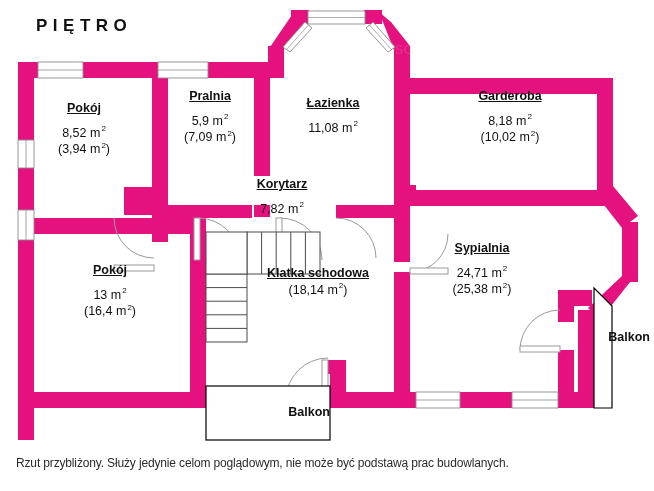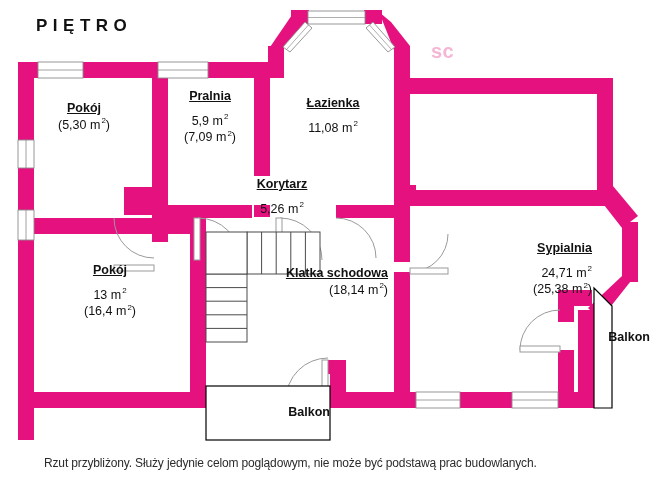--- a/index.html
+++ b/index.html
@@ -83,32 +83,30 @@
     pointer-events: none;
   }
   #disclaimer {
     position: absolute;
     left: 16px;
     top: 456px;
     font-size: 12px;
     color: #2b2b2b;
     white-space: nowrap;
     letter-spacing: -0.15px;
-    margin-left: 28px;
   }
   #watermark {
     position: absolute;
     left: 395px;
     top: 40px;
-    font-size: 20px;
-    font-weight: bold;
+    font-size: 16px;
+    font-weight: normal;
     color: rgba(233, 90, 160, 0.45);
     letter-spacing: 0.5px;
     pointer-events: none;
-    padding-left: 36px;
   }
 </style>
 </head>
 <body>
 
 <div id="plan-root">
 
   <div id="floorplan-title">PIĘTRO</div>
 
   <svg id="plan-canvas" viewBox="0 0 654 491" xmlns="http://www.w3.org/2000/svg">
@@ -286,52 +284,58 @@
     </g>
 
     <g fill="#ffffff" stroke="#000000" stroke-width="1.2">
       <rect x="206" y="386" width="124" height="54"></rect>
       <polygon points="594,320 594,288 612,306 612,408 594,408"></polygon>
     </g>
   </svg>
 
   <div class="room-label" style="left:24px; top:100px; width:120px;">
     <span class="rname">Pokój</span>
-    <span class="rarea2"><span>(5,30 m</span><sup>2</sup>)</span>
+    <span class="rarea"><span>8,52 m</span><sup>2</sup></span>
+    <span class="rarea2"><span>(3,94 m</span><sup>2</sup>)</span>
   </div>
 
   <div class="room-label" style="left:150px; top:88px; width:120px;">
     <span class="rname">Pralnia</span>
     <span class="rarea"><span>5,9 m</span><sup>2</sup></span>
     <span class="rarea2"><span>(7,09 m</span><sup>2</sup>)</span>
   </div>
 
   <div class="room-label" style="left:278px; top:95px; width:110px;">
     <span class="rname">Łazienka</span>
     <span class="rarea"><span>11,08 m</span><sup>2</sup></span>
   </div>
 
+  <div class="room-label" style="left:440px; top:88px; width:140px;">
+    <span class="rname">Garderoba</span>
+    <span class="rarea"><span>8,18 m</span><sup>2</sup></span>
+    <span class="rarea2"><span>(10,02 m</span><sup>2</sup>)</span>
+  </div>
 
   <div class="room-label" style="left:222px; top:176px; width:120px;">
     <span class="rname">Korytarz</span>
-    <span class="rarea"><span>5,26 m</span><sup>2</sup></span>
+    <span class="rarea"><span>7,82 m</span><sup>2</sup></span>
   </div>
 
   <div class="room-label" style="left:50px; top:262px; width:120px;">
     <span class="rname">Pokój</span>
     <span class="rarea"><span>13 m</span><sup>2</sup></span>
     <span class="rarea2"><span>(16,4 m</span><sup>2</sup>)</span>
   </div>
 
-  <div class="room-label" style="left:248px; top:265px; width:140px;text-align:right;">
+  <div class="room-label" style="left:248px; top:265px; width:140px;">
     <span class="rname">Klatka schodowa</span>
     <span class="rarea2"><span>(18,14 m</span><sup>2</sup>)</span>
   </div>
 
-  <div class="room-label" style="left:464px; top:240px; width:128px;text-align:right;">
+  <div class="room-label" style="left:418px; top:240px; width:128px;">
     <span class="rname">Sypialnia</span>
     <span class="rarea"><span>24,71 m</span><sup>2</sup></span>
     <span class="rarea2"><span>(25,38 m</span><sup>2</sup>)</span>
   </div>
 
   <div class="balcony-label" style="left:206px; top:405px; width:124px;">Balkon</div>
   <div class="balcony-label" style="left:588px; top:330px; width:62px;">Balkon</div>
 
   <div id="watermark">sc</div>
 

